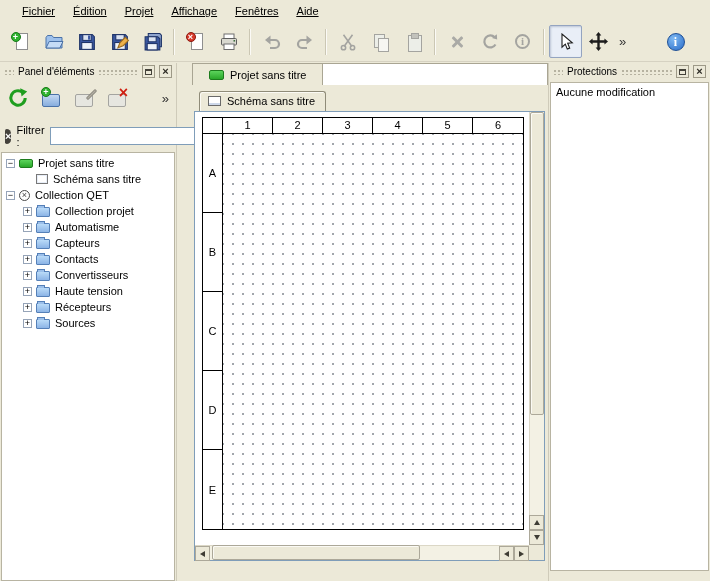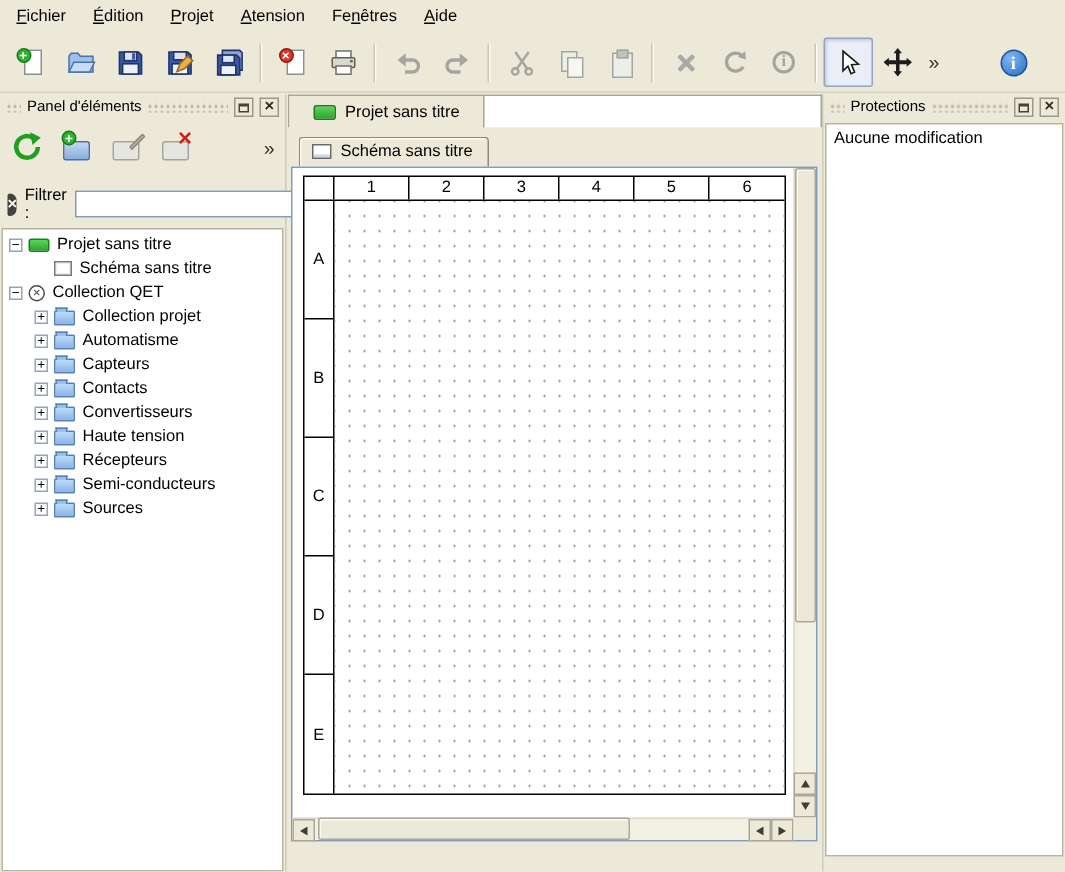--- a/index.html
+++ b/index.html
@@ -4,22 +4,22 @@
 <style>
   * { margin:0; padding:0; box-sizing:border-box; }
   html,body { width:710px; height:581px; overflow:hidden; }
   body {
     font-family:"Liberation Sans","DejaVu Sans",sans-serif;
     font-size:11px; color:#000;
     background:#ece9d8; position:relative;
   }
 
   
-  .menubar { height:22px; display:flex; align-items:center; padding-left:2px;
-             background:#ece9d8; }
+  .menubar { height:22px; display:flex; align-items:center; padding-left:13px;
+             background:#ece9d8;text-decoration:underline; }
   .menu-item { padding:4px 9px; cursor:default; }
   .menu-item .mn { text-decoration:underline; }
 
   
   .toolbar { height:40px; display:flex; align-items:center; padding:2px 4px;
              background:#ece9d8; border-bottom:1px solid #d6d2c2; }
   .tbtn { width:33px; height:33px; display:flex; align-items:center; justify-content:center;
           border:1px solid transparent; border-radius:2px; position:relative; }
   .tbtn.pressed { border:1px solid #94a4c0; background:#e9eef7;
                   box-shadow:inset 1px 1px 2px rgba(60,80,120,.25); }
@@ -68,21 +68,21 @@
   .grip { flex:1; height:7px; align-self:center;
           background-image:radial-gradient(#b6b2a0 1px, transparent 1.1px);
           background-size:4px 4px; background-position:0 1px; }
   .grip.fixed { flex:0 0 10px; }
   .dock-btn { width:13px; height:13px; border:1px solid #9d9987; background:#ece9d8;
               display:flex; align-items:center; justify-content:center; flex:0 0 auto; }
   .dbtn-float i { display:block; width:7px; height:6px; border:1px solid #44423a; border-top-width:2px; }
   .dbtn-close::before { content:"×"; font-size:11px; line-height:9px; font-weight:bold; color:#2c2a24; }
 
   
-  .left-dock { position:absolute; left:0; top:63px; width:191px; bottom:0;
+  .left-dock { position:absolute; left:0; top:63px; width:177px; bottom:0;
                display:flex; flex-direction:column; border-right:1px solid #cfcbba; }
   .panel-toolbar { display:flex; align-items:center; gap:5px; padding:4px 3px 4px 4px; }
   .pbtn { width:28px; height:28px; display:flex; align-items:center; justify-content:center;
           border:1px solid transparent; border-radius:2px; position:relative; }
   .ic-newel { width:18px; height:13px; background:linear-gradient(#c2d8f2,#88aede);
               border:1px solid #4a72a8; border-radius:2px; margin-top:5px; }
   .ic-box { width:18px; height:13px; background:#e6e6e0; border:1px solid #a4a4a0; border-radius:2px; margin-top:5px; }
   .pencil { position:absolute; right:4px; top:3px; width:3px; height:13px; background:#b4b0a4;
             border:1px solid #8d8a80; transform:rotate(45deg); border-radius:1px; }
   .redx::after { content:"×"; position:absolute; right:2px; top:0px; color:#d01f10;
@@ -183,21 +183,21 @@
   .undo-view { flex:1; background:#fff; border:1px solid #b8b4a2; margin:2px 1px 10px 1px;
                padding:3px 5px; font-size:11px; }
 </style>
 </head>
 <body>
 
 <div class="menubar">
   <div class="menu-item"><span></span><span class="mn">F</span><span>ichier</span></div>
   <div class="menu-item"><span></span><span class="mn">É</span><span>dition</span></div>
   <div class="menu-item"><span></span><span class="mn">P</span><span>rojet</span></div>
-  <div class="menu-item"><span></span><span class="mn">A</span><span>tension</span></div>
+  <div class="menu-item"><span></span><span class="mn">A</span><span>ffichage</span></div>
   <div class="menu-item"><span>Fe</span><span class="mn">n</span><span>êtres</span></div>
   <div class="menu-item"><span></span><span class="mn">A</span><span>ide</span></div>
 </div>
 
 <div class="toolbar">
   <div class="tbtn">
     <span class="ic ic-page">
         <span class="pg"></span>
         <span class="badge badge-plus">+</span>
       </span>
@@ -413,25 +413,20 @@
     </div>
     <div class="trow lvl1">
       <span class="exp plus"></span>
       <span class="ti ti-folder"></span>
       <span>Haute tension</span>
     </div>
     <div class="trow lvl1">
       <span class="exp plus"></span>
       <span class="ti ti-folder"></span>
       <span>Récepteurs</span>
-    </div>
-    <div class="trow lvl1">
-      <span class="exp plus"></span>
-      <span class="ti ti-folder"></span>
-      <span>Semi-conducteurs</span>
     </div>
     <div class="trow lvl1">
       <span class="exp plus"></span>
       <span class="ti ti-folder"></span>
       <span>Sources</span>
     </div>
   </div>
 </div>
 
 <div class="mdi">

